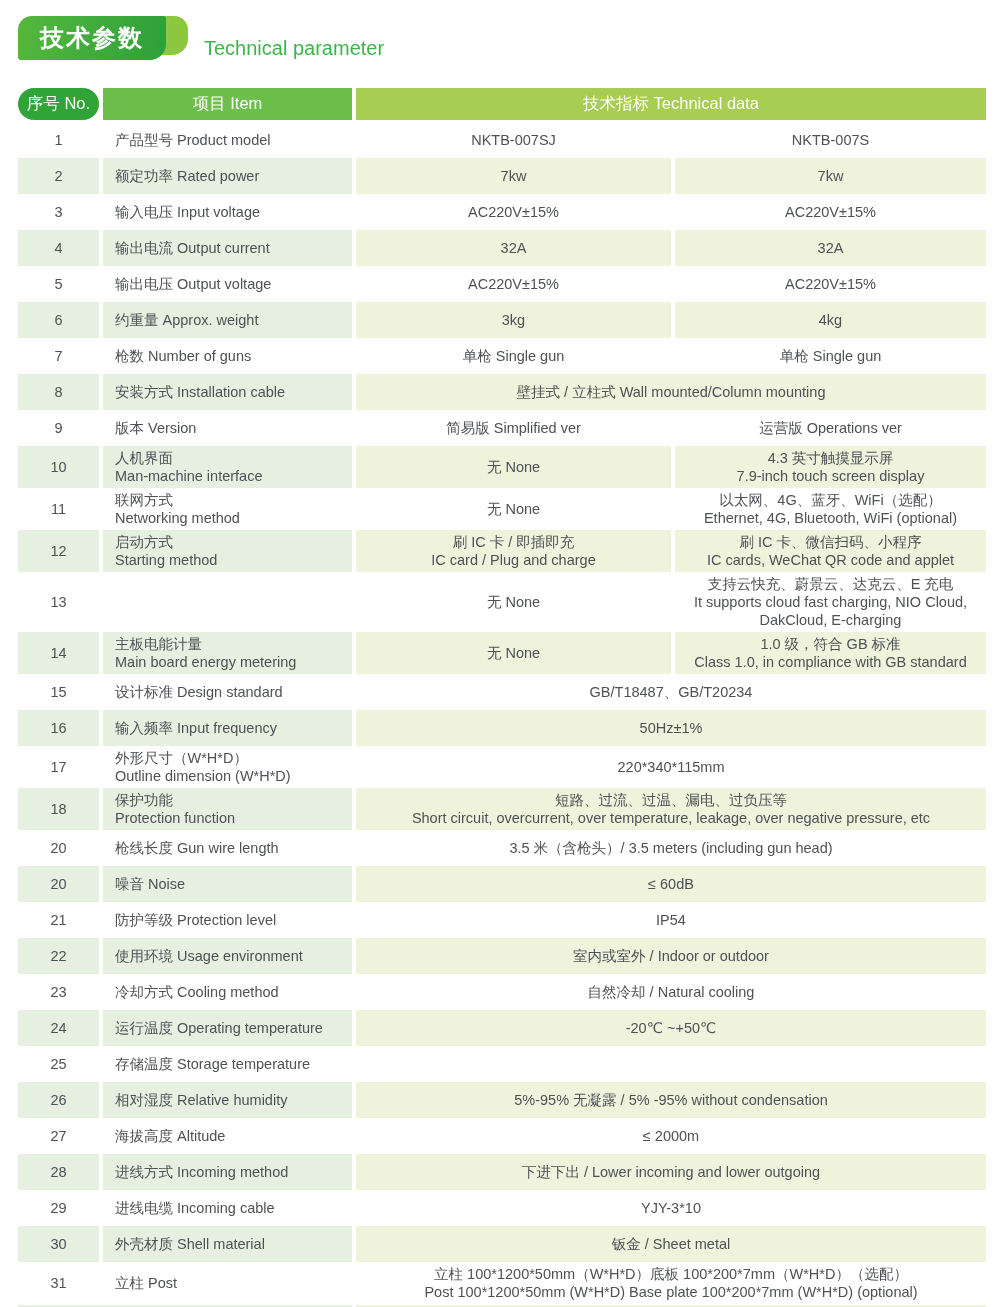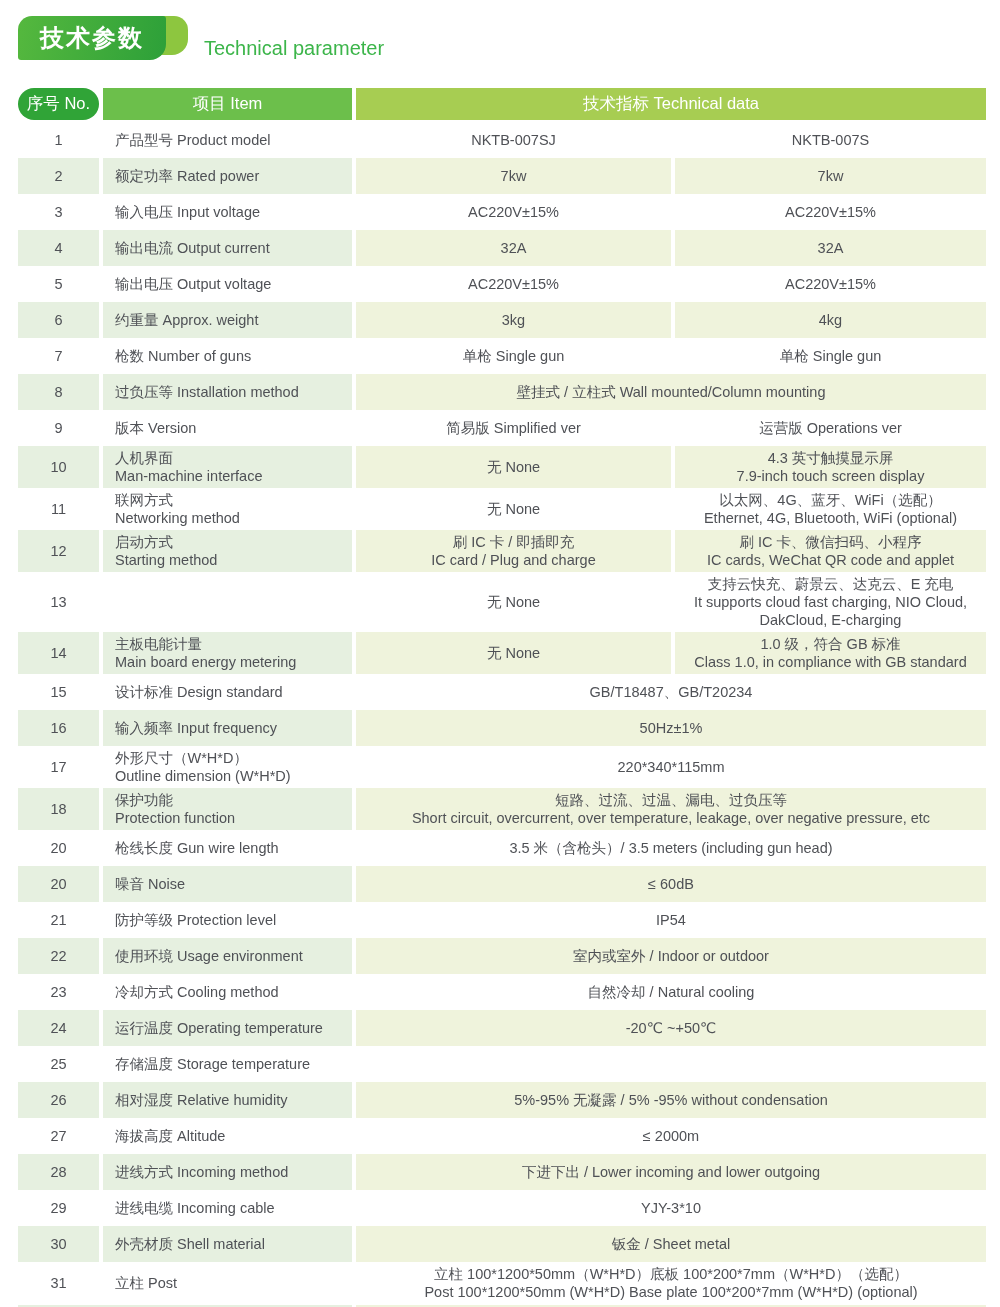--- a/index.html
+++ b/index.html
@@ -169,21 +169,21 @@
           </div>
           <div class="cell tech-cell tech2-cell">
             <div>单枪 Single gun</div>
           </div>
         </div>
         <div class="grid-row trow shaded">
           <div class="cell no-cell">
             <div>8</div>
           </div>
           <div class="cell item-cell">
-            <div>过负压等 Installation method</div>
+            <div>安装方式 Installation cable</div>
           </div>
           <div class="cell tech-cell merged-cell">
             <div>壁挂式 / 立柱式 Wall mounted/Column mounting</div>
           </div>
         </div>
         <div class="grid-row trow">
           <div class="cell no-cell">
             <div>9</div>
           </div>
           <div class="cell item-cell">

